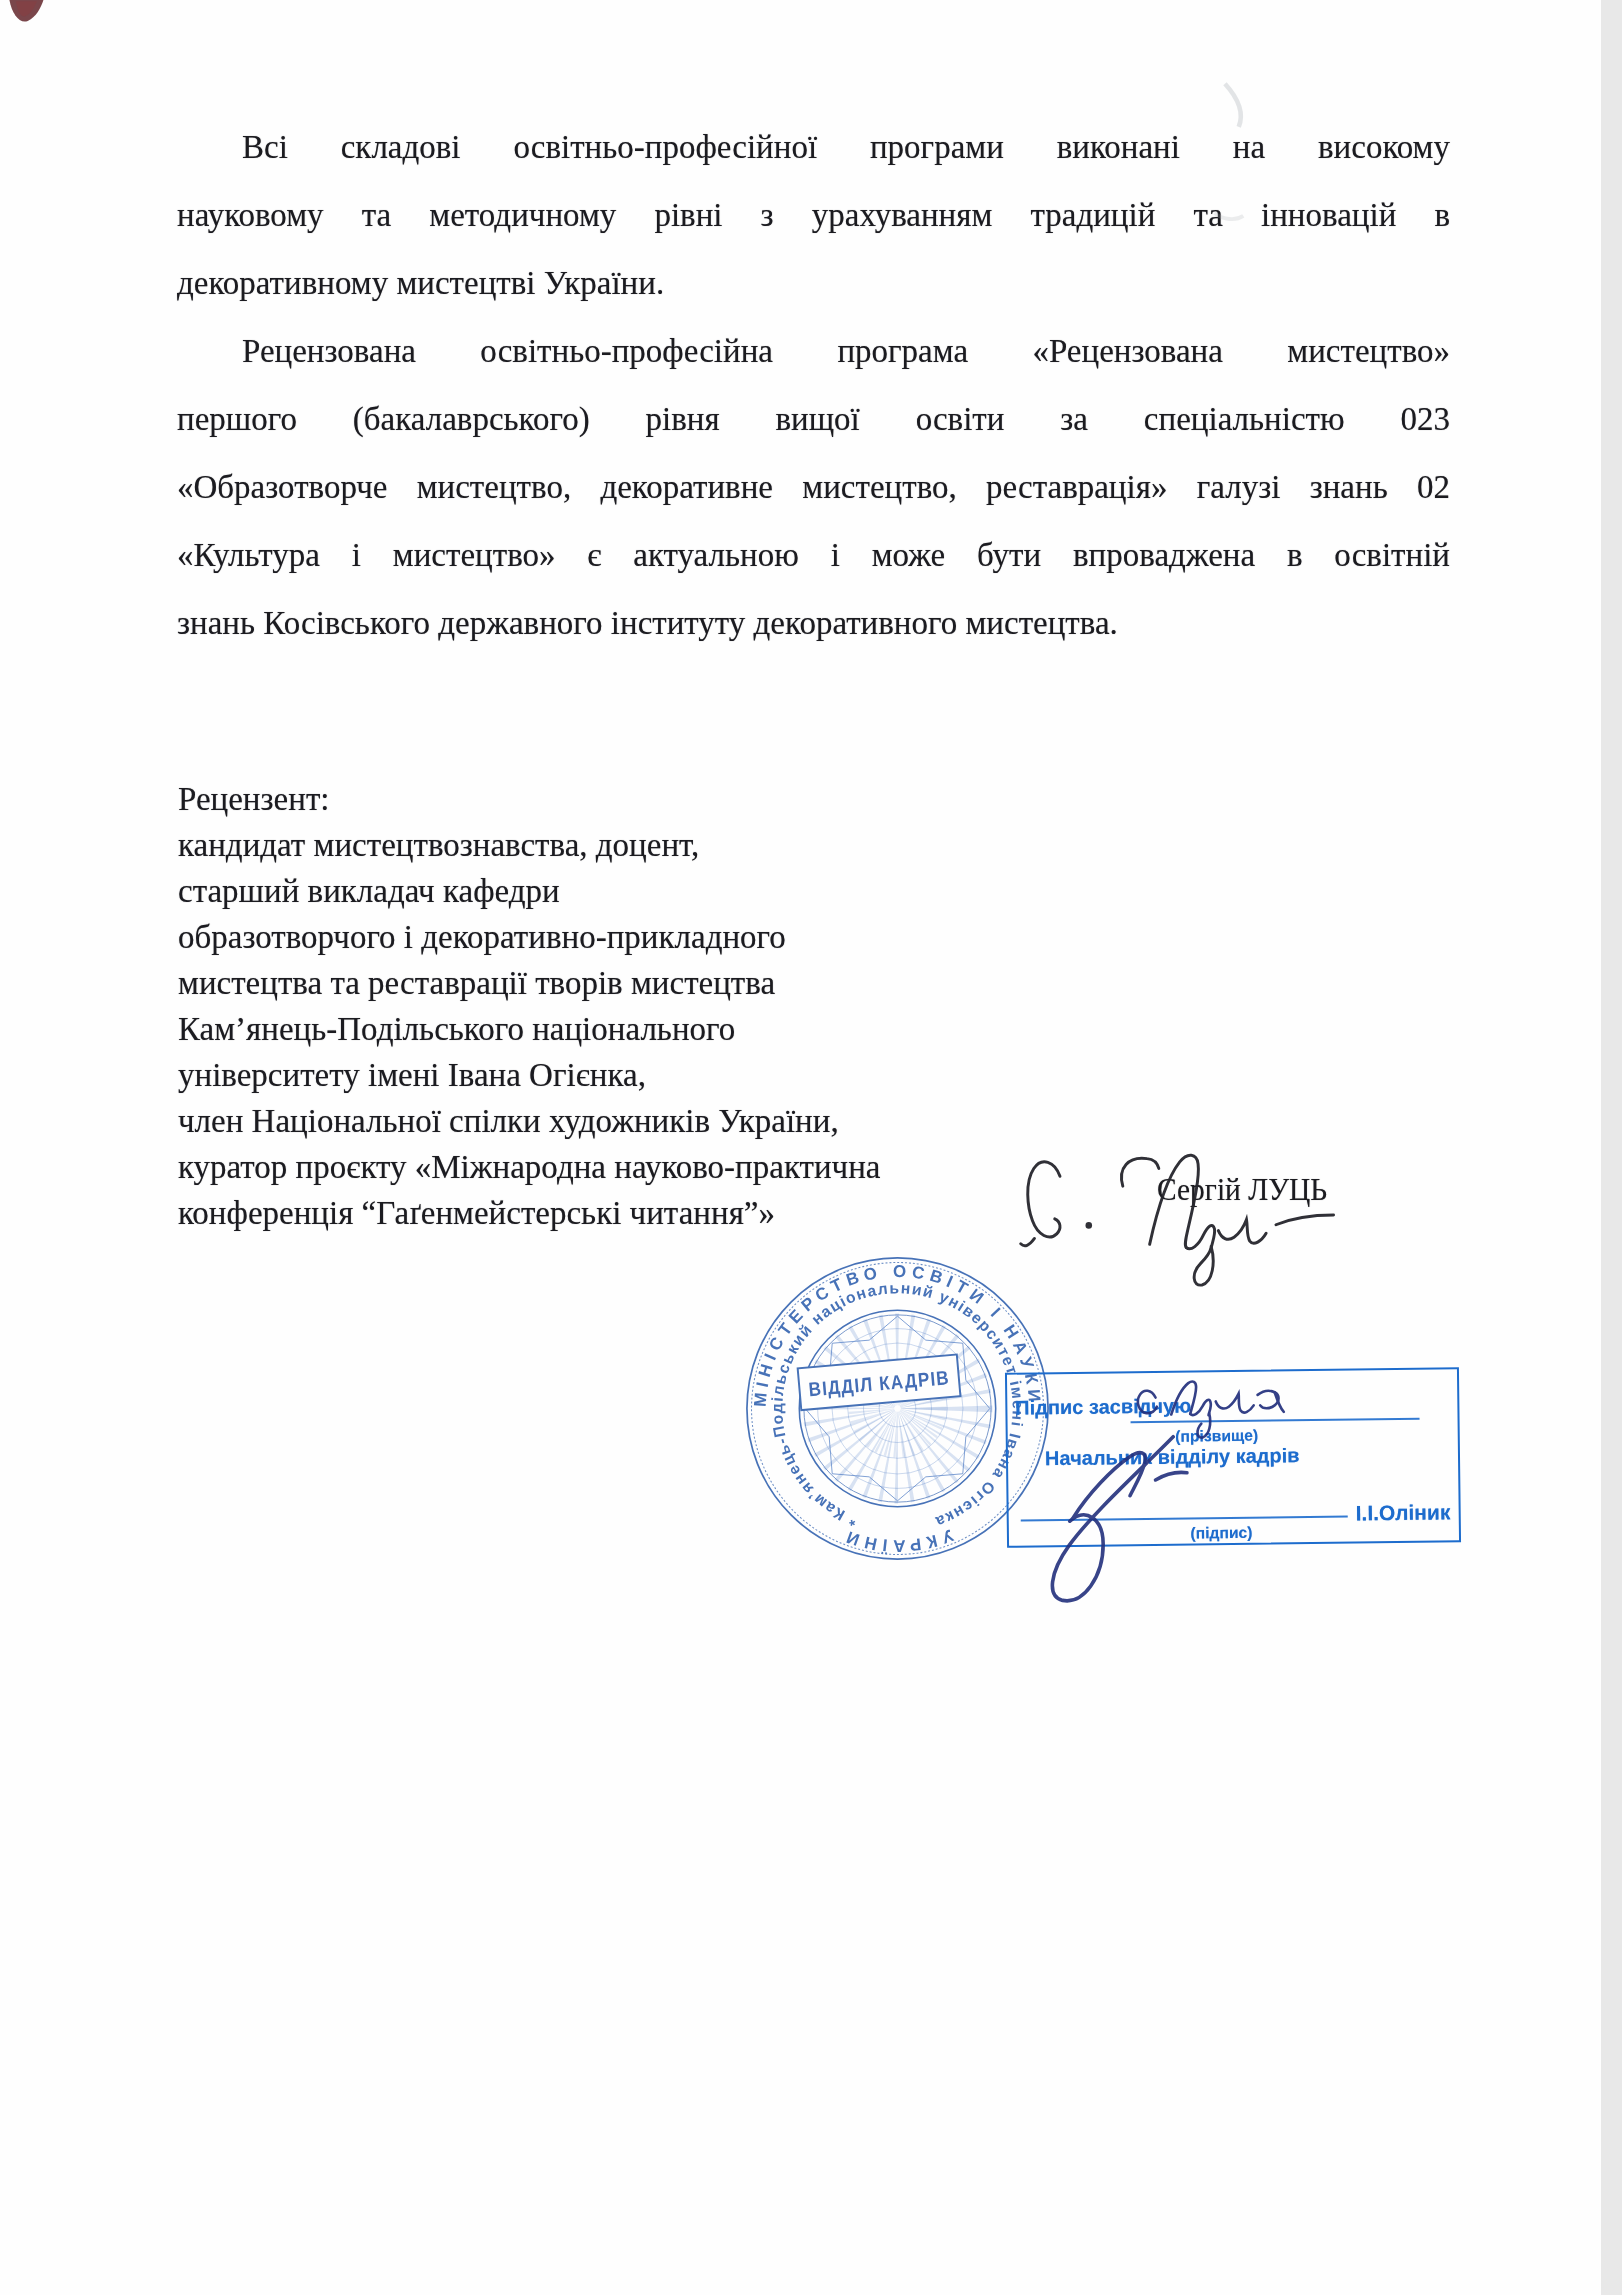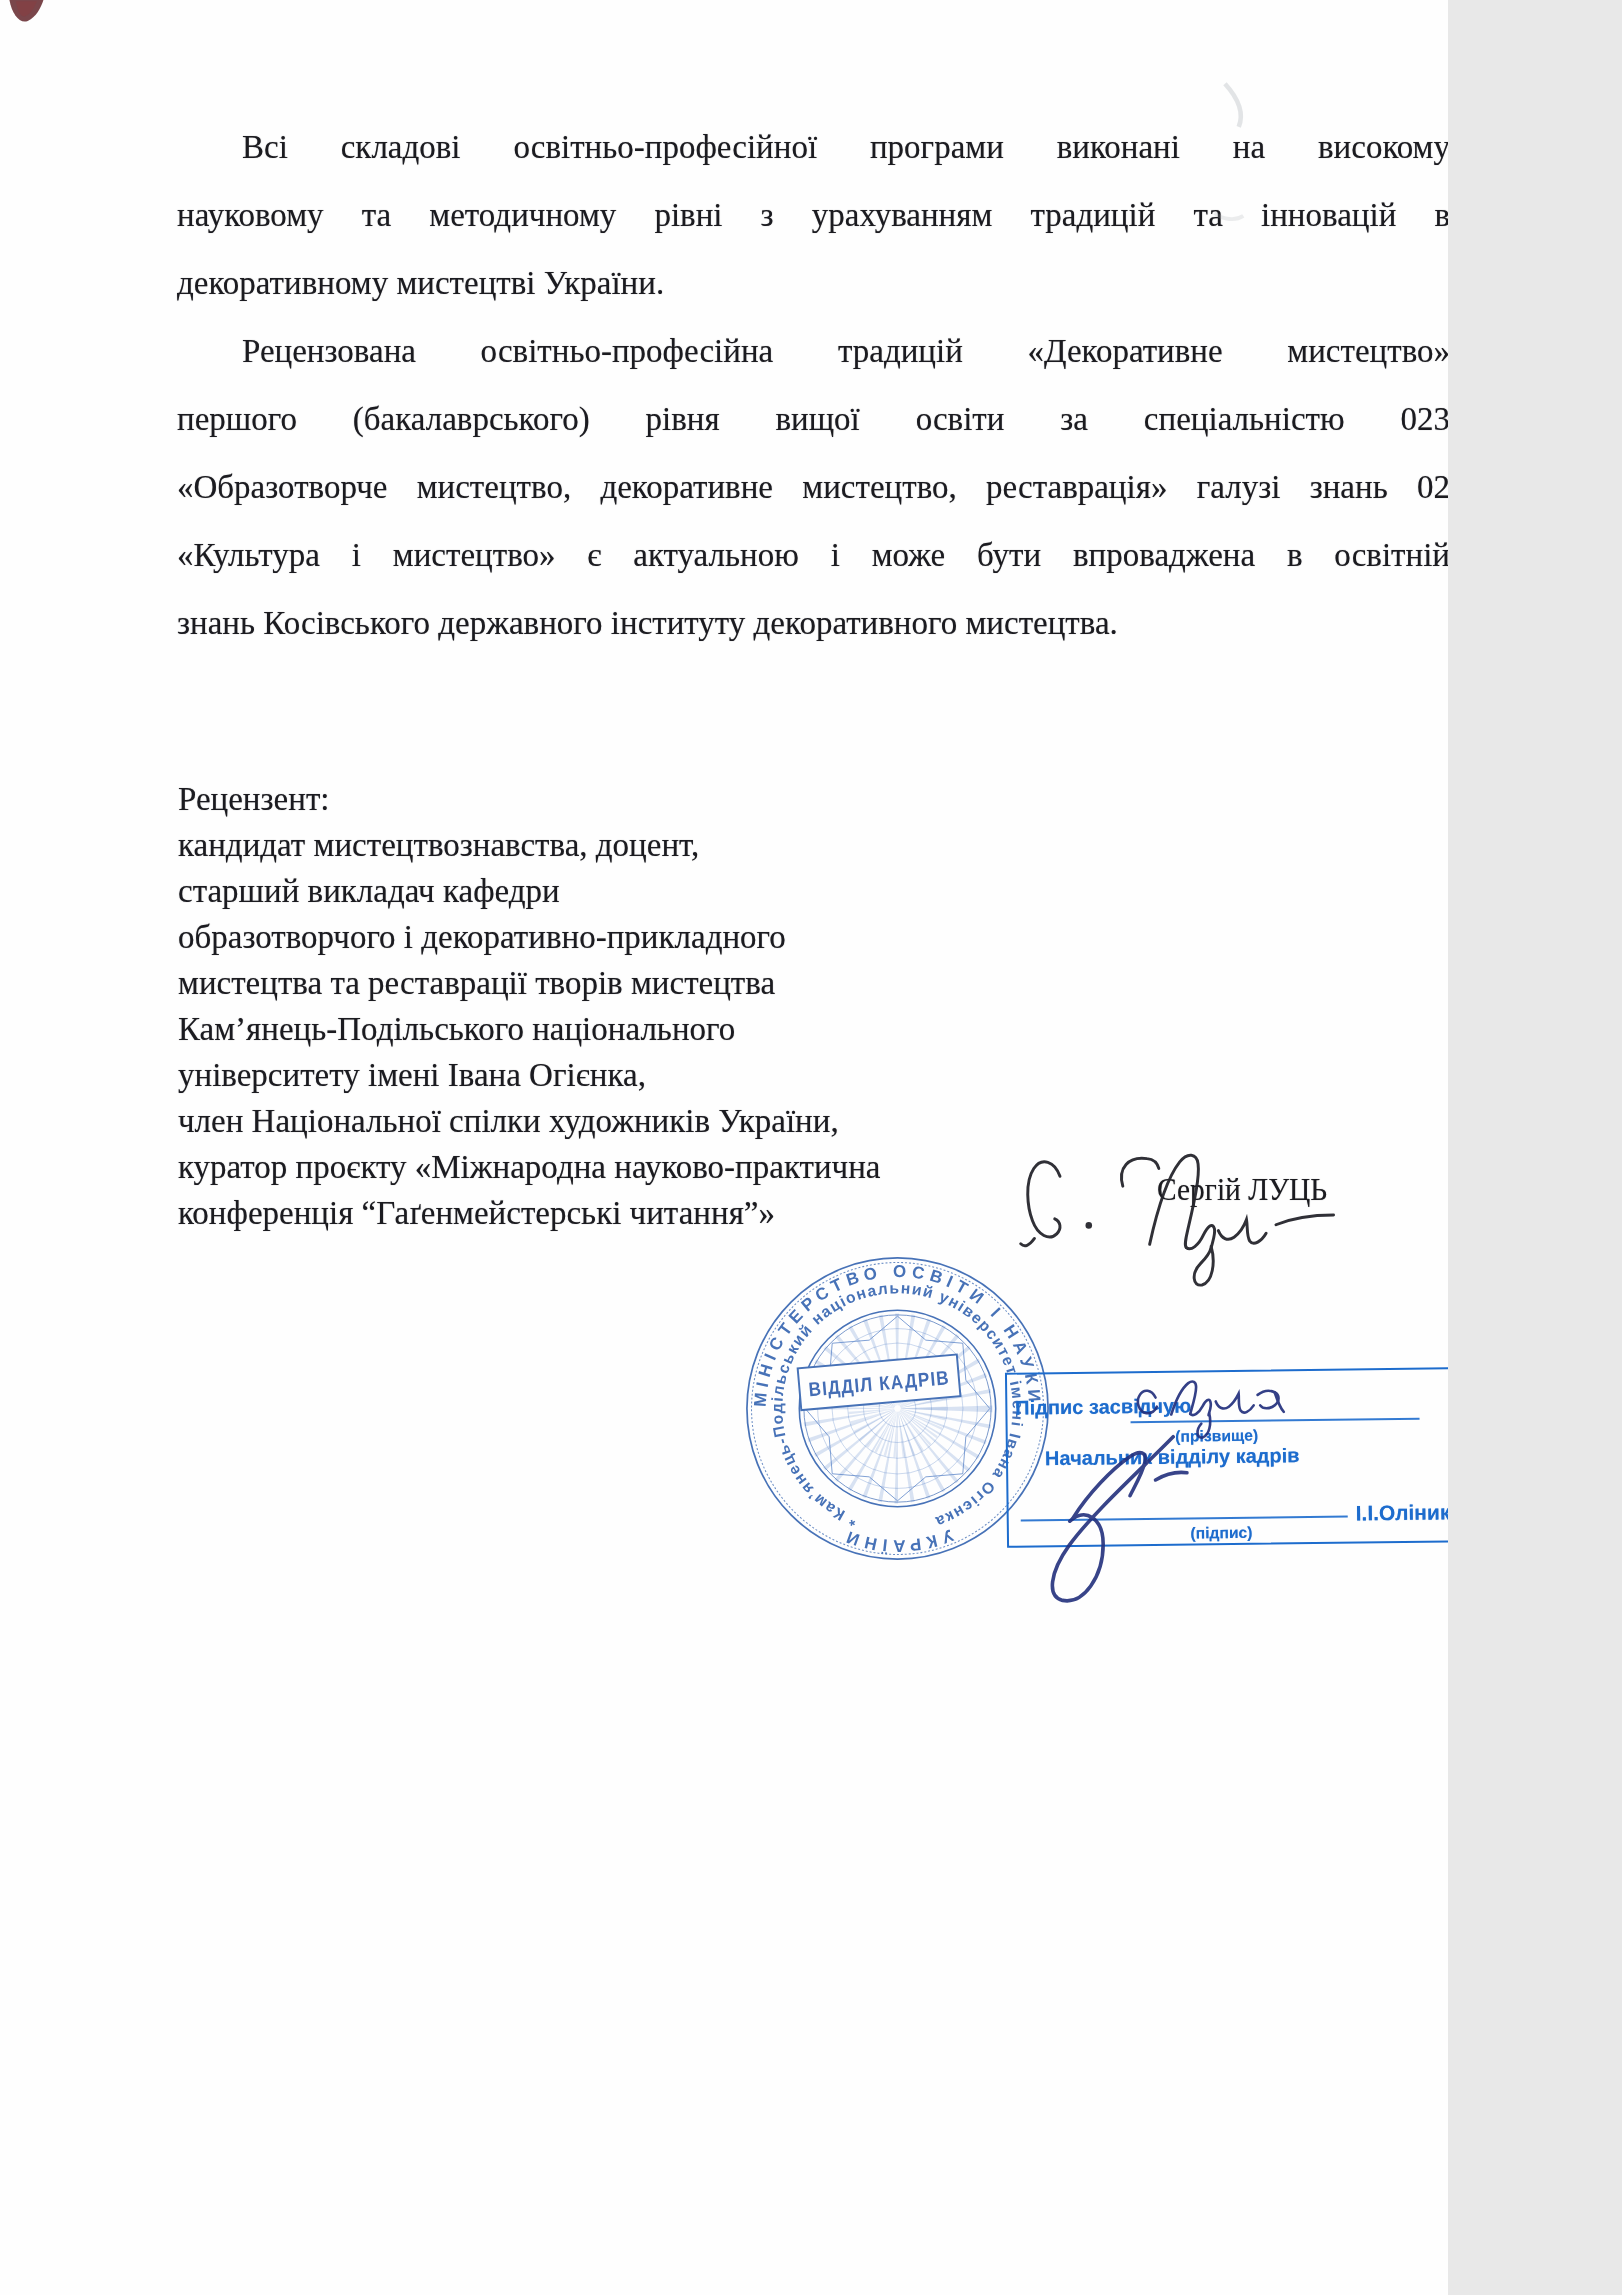--- a/index.html
+++ b/index.html
@@ -1,16 +1,16 @@
 <!DOCTYPE html>
 <html style="font-size:10.5px"><head>
 <meta charset="utf-8">
 <style>
   html,body{margin:0;padding:0;background:#e8e8e8;}
-  .page{position:relative;width:1448px;height:2295px;background:#fefefe;overflow:hidden;
+  .page{position:relative;width:1601px;height:2295px;background:#fefefe;overflow:hidden;
         font-family:"Liberation Serif",serif;color:#1b1b20;}
   .scan{text-shadow:0 0 0.9px rgba(25,25,30,.5);}
   .para{position:absolute;left:177px;width:1273px;font-size:33px;}
   .para .ln{height:68px;line-height:68px;text-align:justify;text-align-last:justify;}
   .para .ln.first{padding-left:65px;}
   .para .ln.last{text-align:right;text-align-last:left;}
   #para1{top:113px;}
   #para2{top:317px;}
   .reviewer{position:absolute;left:178px;top:776px;width:995px;font-size:33px;}
   .reviewer .ln{height:46px;line-height:46px;white-space:nowrap;font-family:Liberation Serif, serif;}
@@ -52,21 +52,21 @@
     <path d="M1856 326 C1870 336 1888 338 1900 330" stroke="#a7abb2" stroke-width="6" fill="none" opacity=".22"></path>
   </svg>
 
   <div class="para" id="para1">
     <div class="ln first scan">Всі складові освітньо-професійної програми виконані на високому</div>
     <div class="ln scan">науковому та методичному рівні з урахуванням традицій та інновацій в</div>
     <div class="ln last scan">декоративному мистецтві України.</div>
   </div>
 
   <div class="para" id="para2">
-    <div class="ln first scan">Рецензована освітньо-професійна традицій «Декоративне мистецтво»</div>
+    <div class="ln first scan">Рецензована освітньо-професійна програма «Рецензована мистецтво»</div>
     <div class="ln scan">першого (бакалаврського) рівня вищої освіти за спеціальністю 023</div>
     <div class="ln scan">«Образотворче мистецтво, декоративне мистецтво, реставрація» галузі знань 02</div>
     <div class="ln scan">«Культура і мистецтво» є актуальною і може бути впроваджена в освітній</div>
     <div class="ln last scan">знань Косівського державного інституту декоративного мистецтва.</div>
   </div>
 
   <div class="reviewer">
     <div class="ln scan">Рецензент:</div>
     <div class="ln scan">кандидат мистецтвознавства, доцент,</div>
     <div class="ln scan">старший викладач кафедри</div>

